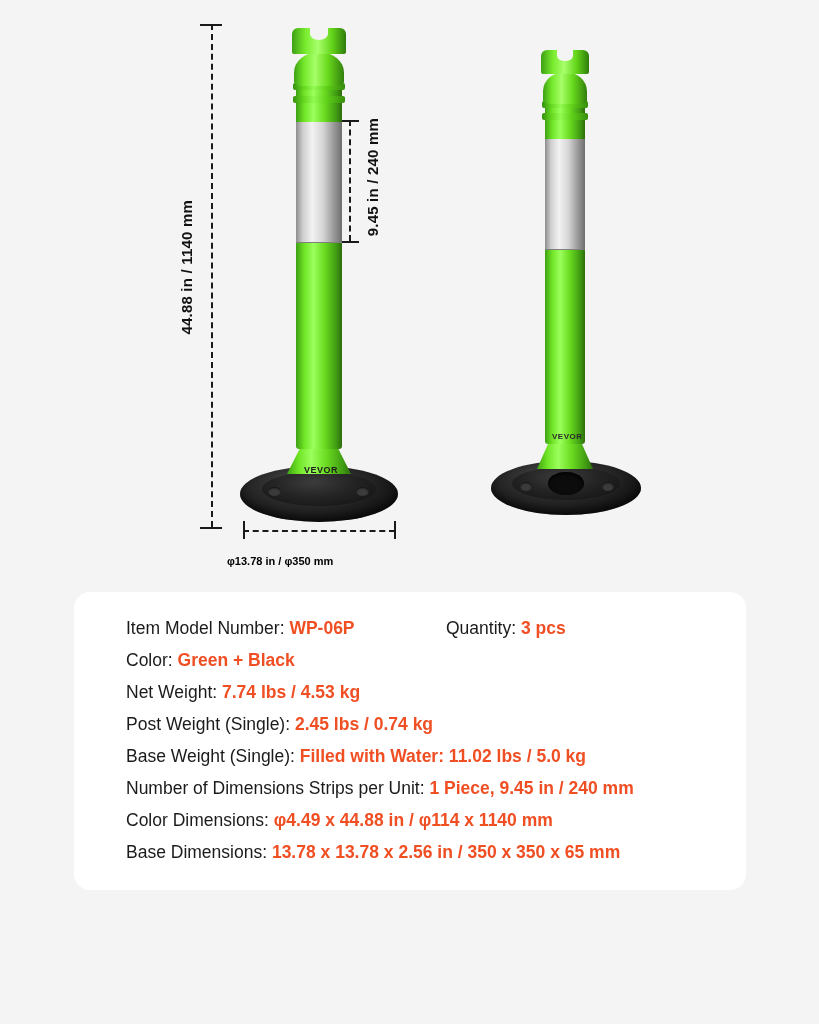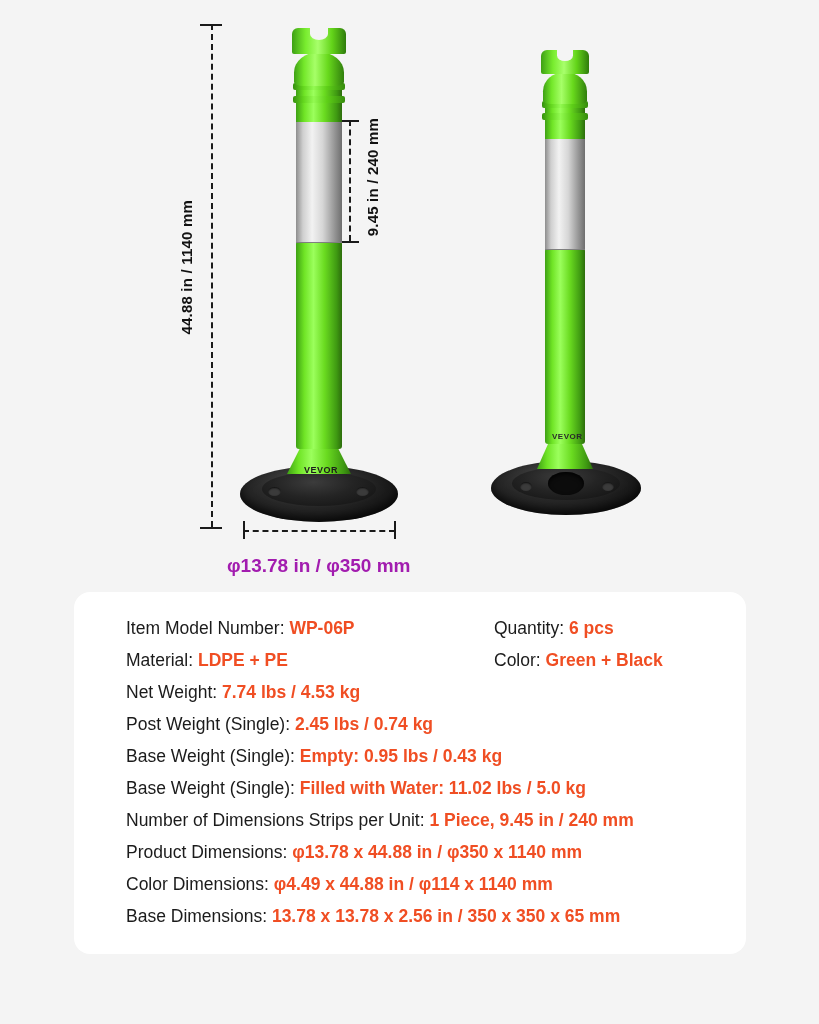--- a/index.html
+++ b/index.html
@@ -45,23 +45,23 @@
     font-size: 15px;
     font-weight: bold;
     color: #111;
     writing-mode: vertical-rl;
     transform: rotate(180deg);
     letter-spacing: .2px;
     white-space: nowrap;
   }
   .dim-label-h {
     position: absolute;
-    font-size: 19px;
+    font-size: 11px;
     font-weight: bold;
-    color: #a21caf;
+    color: #000000;
     white-space: nowrap;
   }
 
   
   .post-wrap { position: absolute; }
 
   .base {
     position: absolute;
     border-radius: 50%;
     background: radial-gradient(ellipse at 42% 28%, #4a4a4a 0%, #2b2b2b 38%, #151515 72%, #0a0a0a 100%);
@@ -153,21 +153,20 @@
     line-height: 24px;
     color: #1b1b1b;
     white-space: nowrap;
   }
   .spec-row:last-child { margin-bottom: 0; }
   .spec-label { color: #1b1b1b; }
   .spec-value { color: #f04e23; font-weight: bold; }
   .spec-row.two-col {
     display: flex;
     padding-left: 52px;
-    gap: 48px;
   }
   .spec-col-a { width: 320px; }
   .spec-col-b { }
 </style>
 </head>
 <body>
 
 <div id="illustration">
 
   <div class="dim-cap-h" style="left:200px; top:24px; width:22px;"></div>
@@ -232,57 +231,48 @@
   <div class="dim-label-h" style="left:227px; top:555px;">φ13.78 in / φ350 mm</div>
 </div>
 
 <div id="spec-card">
 
   <div class="spec-row two-col">
     <span class="spec-col-a">
       <span class="spec-label">Item Model Number: </span><span class="spec-value">WP-06P</span>
     </span>
     <span class="spec-col-b">
-      <span class="spec-label">Quantity: </span><span class="spec-value">6 pcs</span>
+      <span class="spec-label">Quantity: </span><span class="spec-value">3 pcs</span>
     </span>
   </div>
 
   <div class="spec-row two-col">
-    <span class="spec-col-a">
-      <span class="spec-label">Material: </span><span class="spec-value">LDPE + PE</span>
-    </span>
     <span class="spec-col-b">
       <span class="spec-label">Color: </span><span class="spec-value">Green + Black</span>
     </span>
   </div>
 
   <div class="spec-row">
     <span class="spec-label">Net Weight: </span><span class="spec-value">7.74 lbs / 4.53 kg</span>
   </div>
 
   <div class="spec-row">
     <span class="spec-label">Post Weight (Single): </span><span class="spec-value">2.45 lbs / 0.74 kg</span>
   </div>
 
-  <div class="spec-row">
-    <span class="spec-label">Base Weight (Single): </span><span class="spec-value">Empty: 0.95 lbs / 0.43 kg</span>
-  </div>
 
   <div class="spec-row">
     <span class="spec-label">Base Weight (Single): </span><span class="spec-value">Filled with Water: 11.02 lbs / 5.0 kg</span>
   </div>
 
 
   <div class="spec-row">
     <span class="spec-label">Number of Dimensions Strips per Unit: </span><span class="spec-value">1 Piece, 9.45 in / 240 mm</span>
   </div>
 
-  <div class="spec-row">
-    <span class="spec-label">Product Dimensions: </span><span class="spec-value">φ13.78 x 44.88 in / φ350 x 1140 mm</span>
-  </div>
 
   <div class="spec-row">
     <span class="spec-label">Color Dimensions: </span><span class="spec-value">φ4.49 x 44.88 in / φ114 x 1140 mm</span>
   </div>
 
   <div class="spec-row">
     <span class="spec-label">Base Dimensions: </span><span class="spec-value">13.78 x 13.78 x 2.56 in / 350 x 350 x 65 mm</span>
   </div>
 
 </div>

